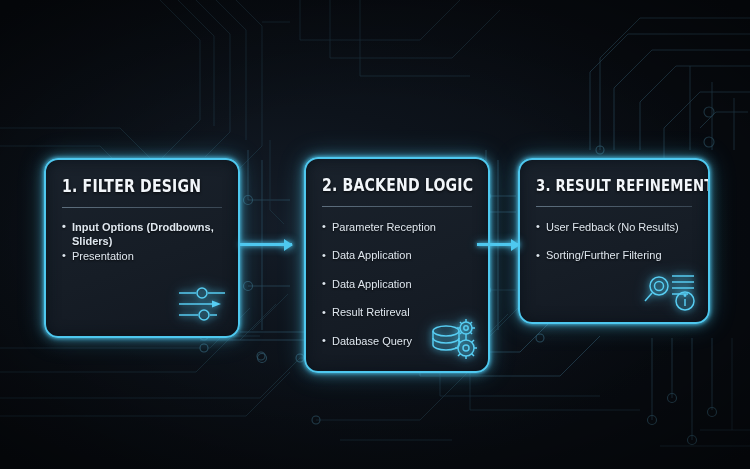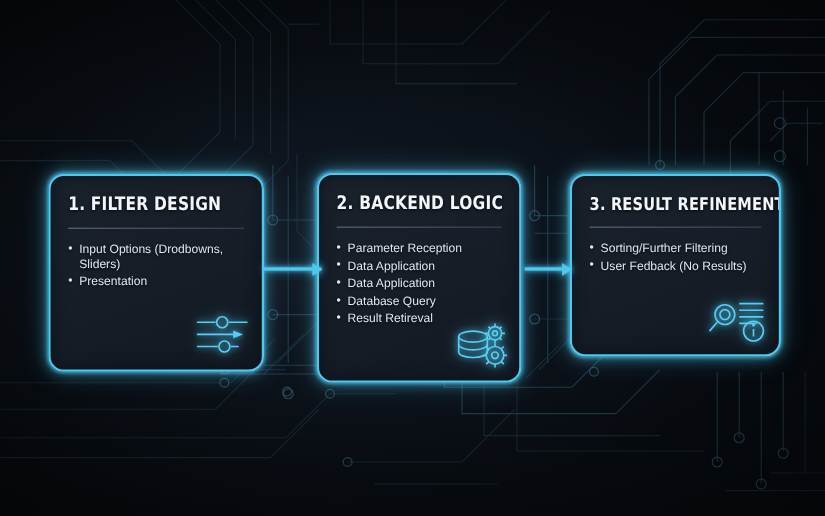--- a/index.html
+++ b/index.html
@@ -52,21 +52,21 @@
     box-shadow:
       0 0 4px #4ec8ef,
       0 0 12px rgba(78,200,239,.55),
       0 0 26px rgba(78,200,239,.28),
       inset 0 0 14px rgba(10,18,26,.9);
     padding:18px 16px 12px 16px;
     overflow:hidden;
   }
 
   #card-1 { left:44px;  top:158px; width:196px; height:180px; }
-  #card-2 { left:288px; top:157px; width:186px; height:191px; }
+  #card-2 { left:304px; top:157px; width:186px; height:216px; }
   #card-3 { left:518px; top:158px; width:192px; height:166px; }
 
   .card-title {
     color:#f2f6fa;
     font-family:"DejaVu Sans Condensed","Liberation Sans", sans-serif;
     font-weight:bold;
     font-size:17px;
     letter-spacing:.2px;
     line-height:1.05;
     text-shadow:0 1px 3px rgba(0,0,0,.8);
@@ -98,24 +98,24 @@
     text-shadow:0 1px 2px rgba(0,0,0,.7);
     white-space:nowrap;
   }
   .bullets li::before {
     content:"•";
     position:absolute;
     left:0; top:-.5px;
     color:#dfe7ef;
     font-size:11px;
   }
-  .bullets li.wrap { white-space:normal; }
+  .bullets li.wrap { white-space:normal;font-weight:bold; }
 
   #card-2 .bullets li,
-  #card-3 .bullets li { font-size:11px; line-height:15.5px; }
+  #card-3 .bullets li { font-size:11px; line-height:15.5px;margin-top:13px; }
 
   
   .card-icon {
     position:absolute;
     z-index:1;
     pointer-events:none;
   }
   .card-icon svg {
     display:block;
     filter:drop-shadow(0 0 3px rgba(78,200,239,.85)) drop-shadow(0 0 7px rgba(78,200,239,.45));
@@ -266,22 +266,22 @@
     </div>
   </div>
 
   <div class="card" id="card-2">
     <div class="card-title">2. BACKEND LOGIC</div>
     <div class="divider"></div>
     <ul class="bullets">
       <li>Parameter Reception</li>
       <li>Data Application</li>
       <li>Data Application</li>
+      <li>Result Retireval</li>
       <li>Database Query</li>
-      <li>Result Retireval</li>
     </ul>
     <div class="card-icon" id="icon-database">
       <svg width="56" height="50" viewBox="0 0 56 50">
 
         <ellipse cx="18" cy="16" rx="13" ry="5"></ellipse>
         <path d="M5 16 L5 30 A13 5 0 0 0 31 30 L31 16"></path>
         <path d="M5 23 A13 5 0 0 0 31 23"></path>
 
         <circle cx="38" cy="13" r="6"></circle>
         <circle cx="38" cy="13" r="2.2"></circle>
@@ -305,22 +305,22 @@
         <line x1="46" y1="25" x2="43.5" y2="27.5"></line>
         <line x1="32.5" y1="38.5" x2="30" y2="41"></line>
       </svg>
     </div>
   </div>
 
   <div class="card" id="card-3">
     <div class="card-title">3. RESULT REFINEMENT</div>
     <div class="divider"></div>
     <ul class="bullets">
+      <li>User Fedback (No Results)</li>
       <li>Sorting/Further Filtering</li>
-      <li>User Fedback (No Results)</li>
     </ul>
     <div class="card-icon" id="icon-search">
       <svg width="60" height="48" viewBox="0 0 60 48">
 
         <line x1="30" y1="8" x2="52" y2="8"></line>
         <line x1="30" y1="14" x2="52" y2="14"></line>
         <line x1="30" y1="20" x2="52" y2="20"></line>
         <line x1="30" y1="26" x2="46" y2="26"></line>
 
         <circle cx="17" cy="18" r="9"></circle>

